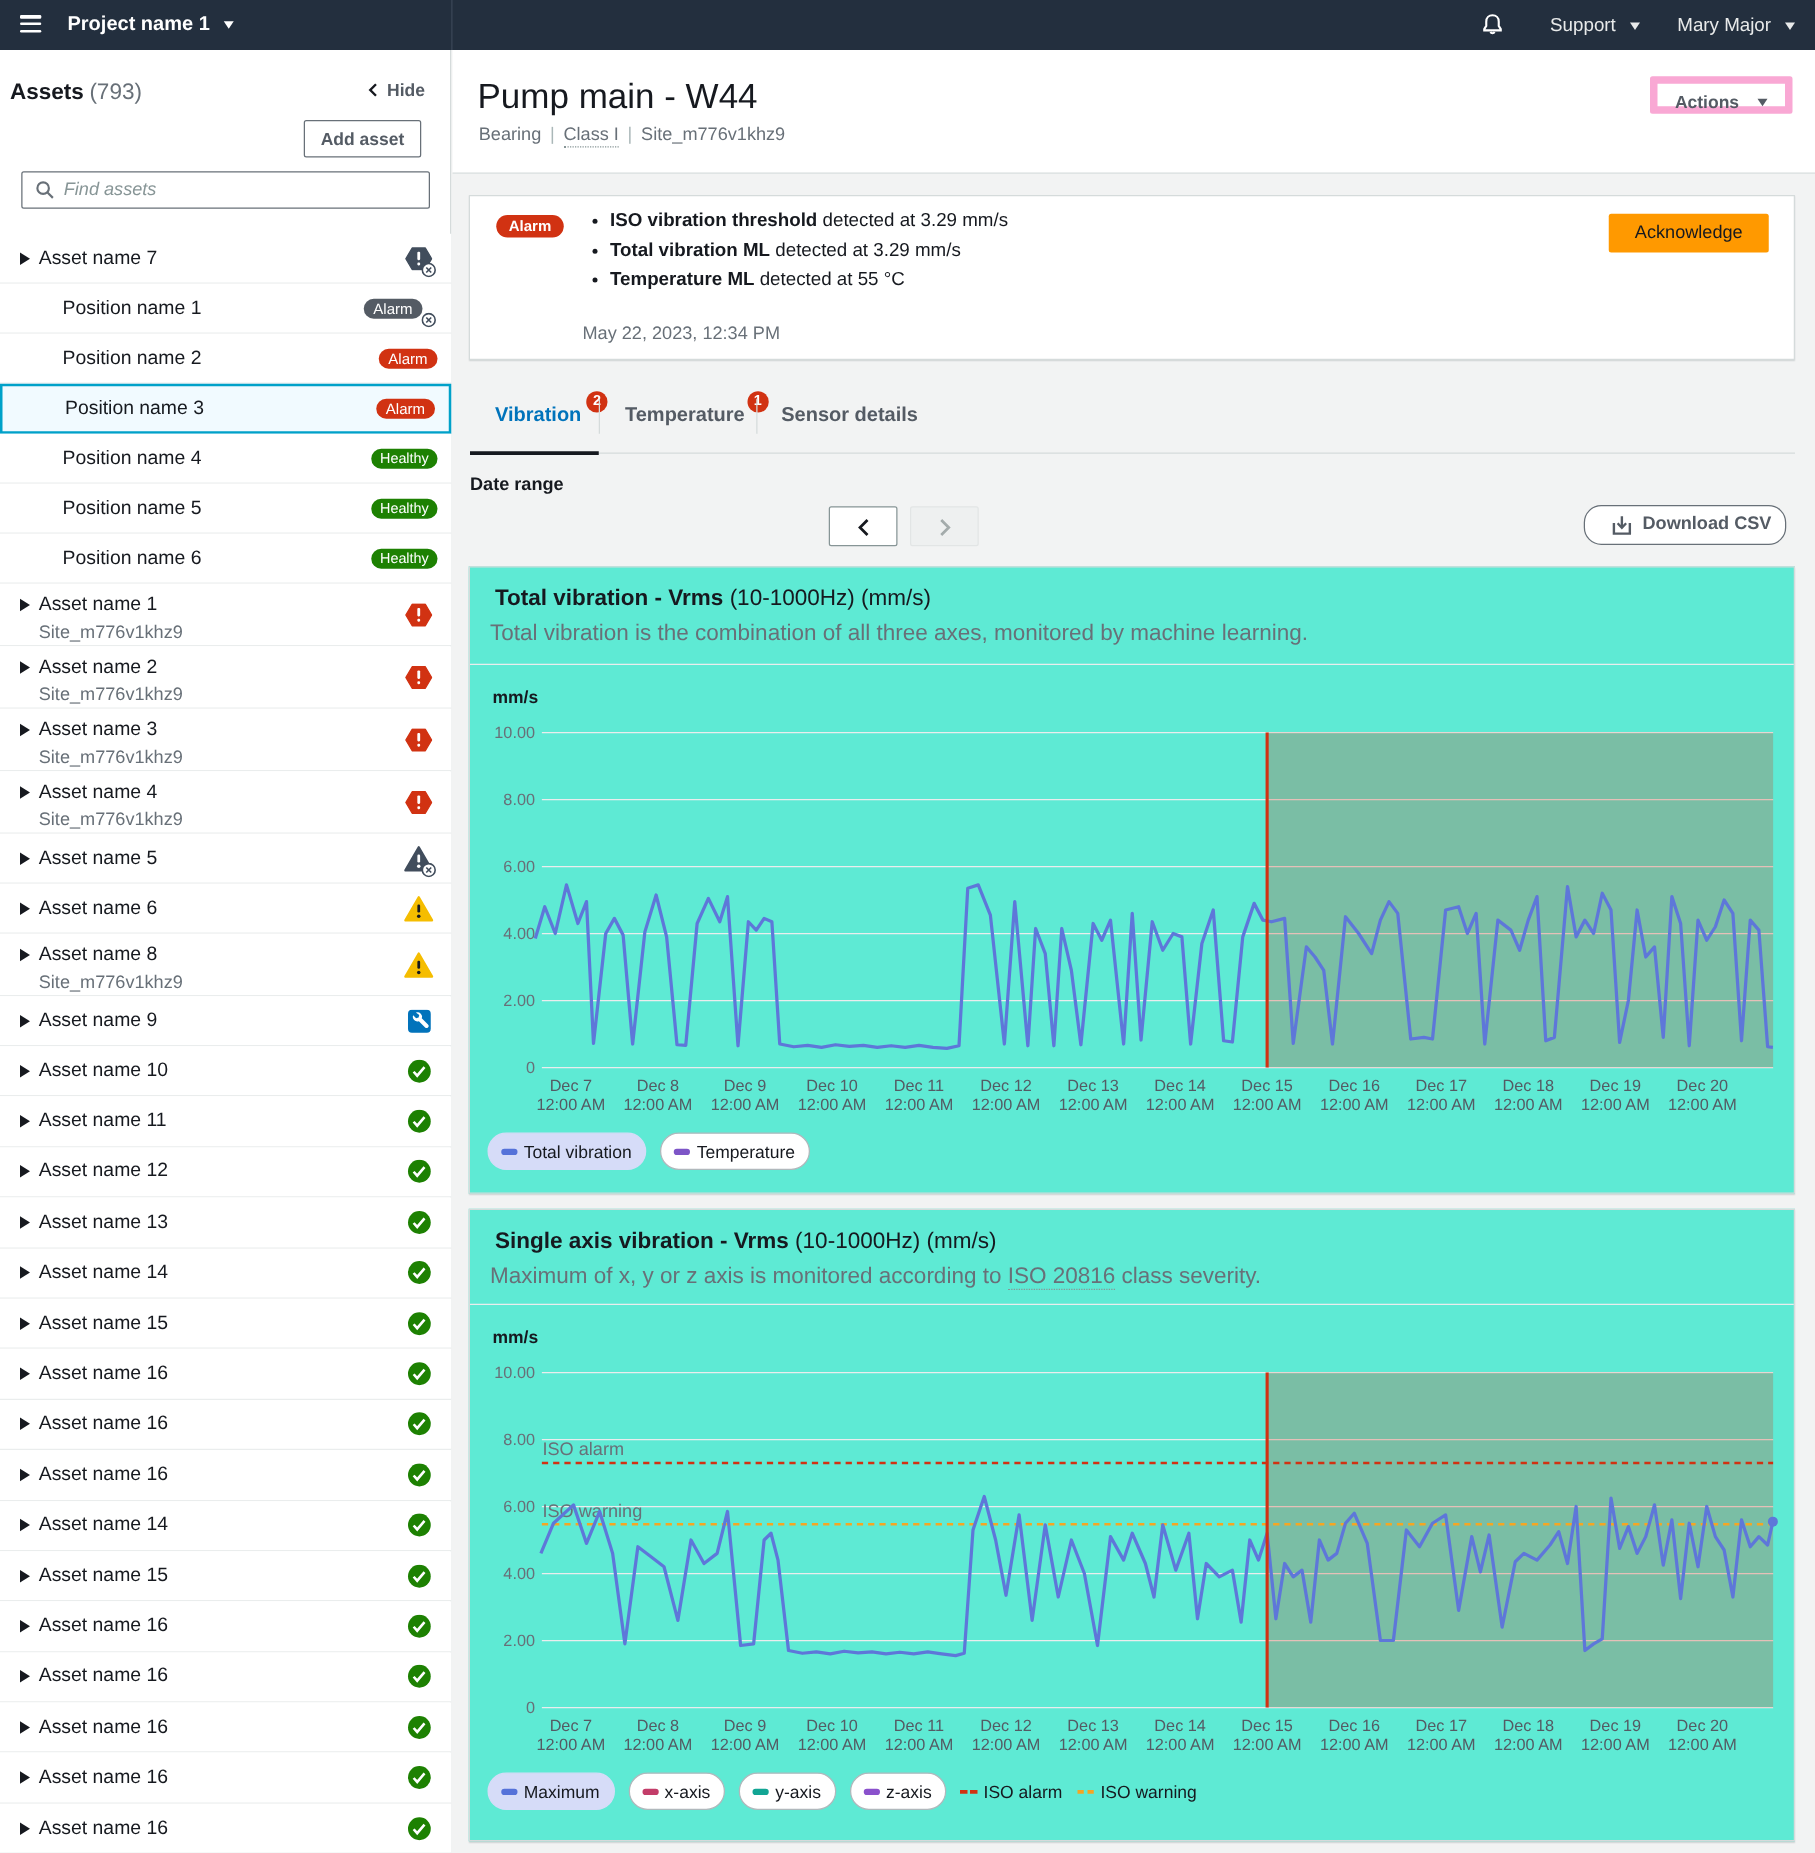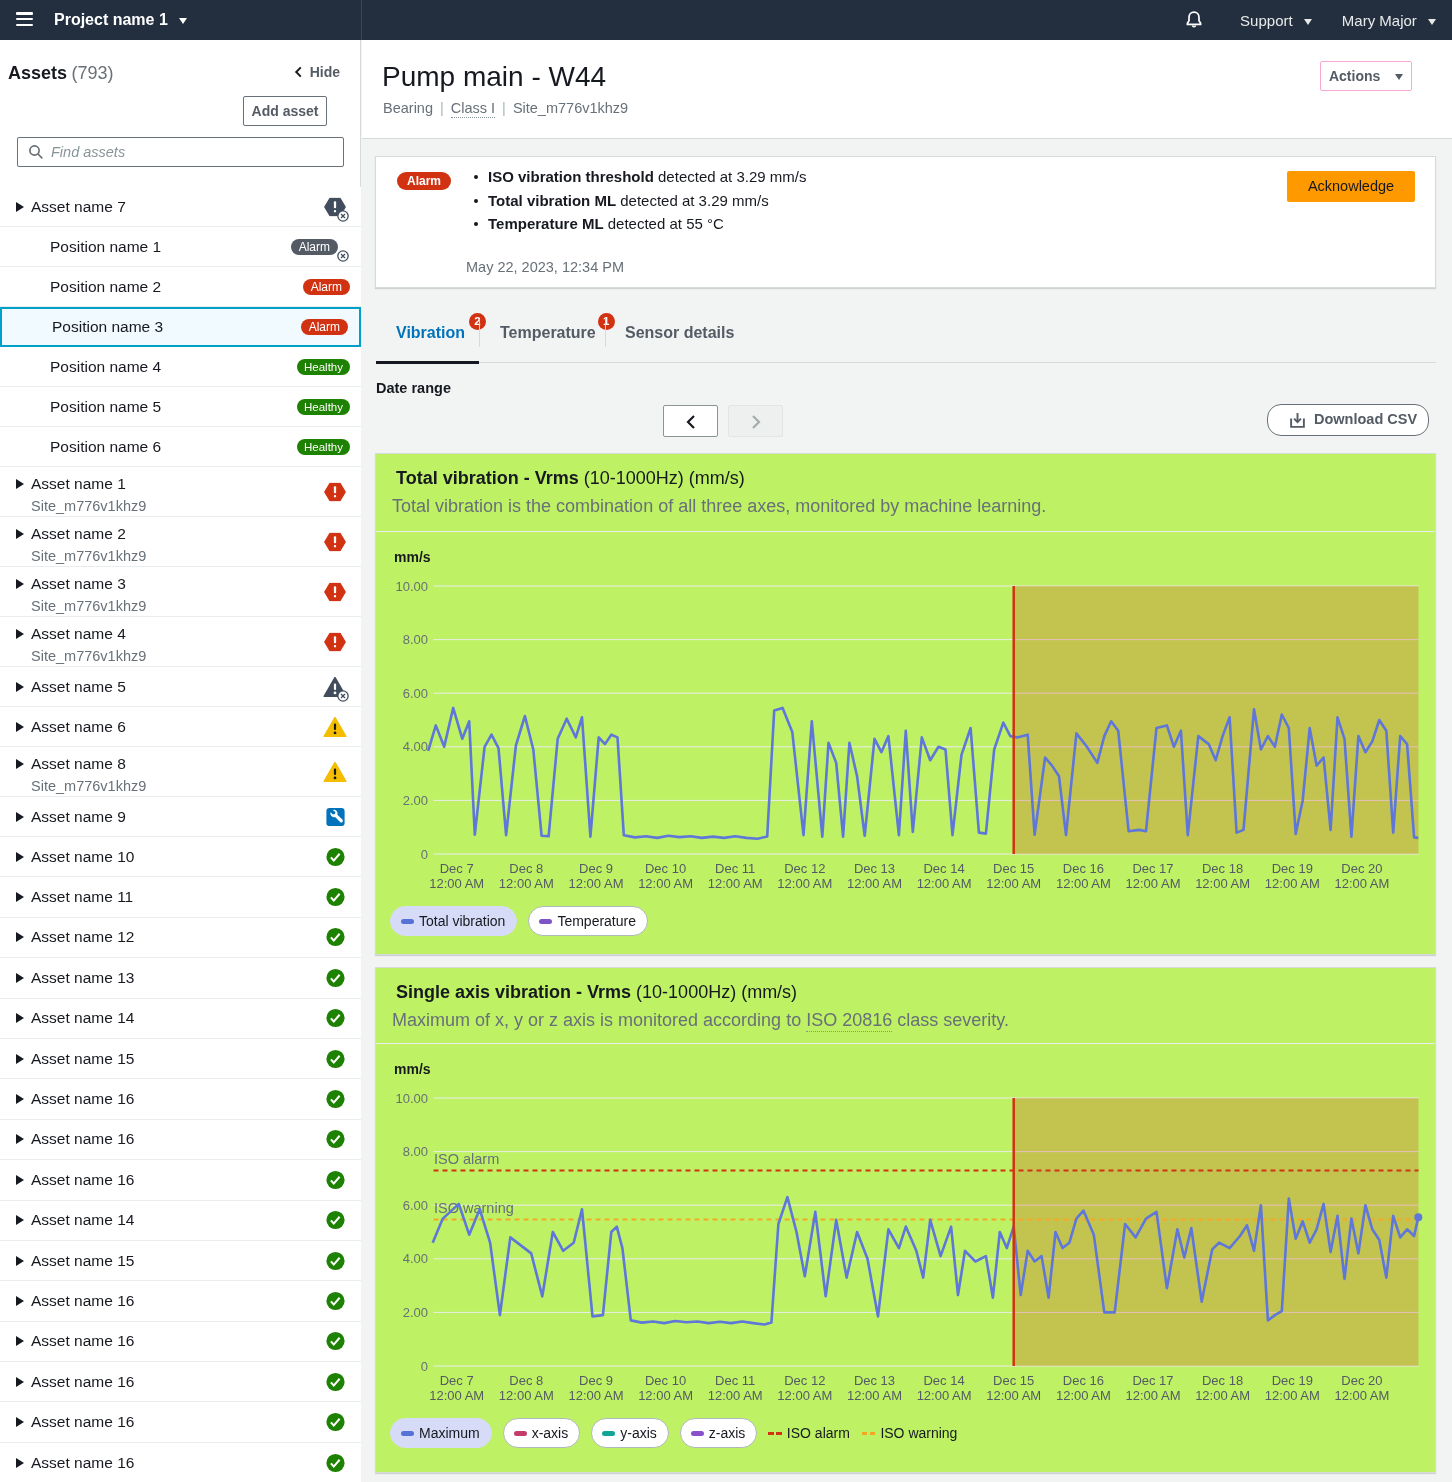--- a/index.html
+++ b/index.html
@@ -9,21 +9,21 @@
 .burger div{height:2.6px;background:#fff;border-radius:1px;margin-bottom:3.3px}
 .tb-title{position:absolute;left:54px;top:11px;color:#fff;font-weight:bold;font-size:16px}
 .tb-right{position:absolute;right:16px;top:0;height:40px;display:flex;align-items:center;color:#e8eaea;font-size:15px}
 .caret{display:inline-block;width:0;height:0;border-left:4.5px solid transparent;border-right:4.5px solid transparent;border-top:6px solid currentColor;margin-left:7px;vertical-align:1px}
 .caret.w{border-top-color:#fff}
 .sidebar{position:absolute;left:0;top:40px;width:361px;height:1442px;background:#fff;border-right:1px solid #d5dbdb;z-index:10}
 .sb-head{padding:23px 16px 0 8px}
 .sb-title{font-size:18px;font-weight:bold;display:inline}
 .sb-count{color:#687078;font-weight:normal;font-size:18px}
 .hide-link{position:absolute;right:20px;top:24px;color:#545b64;font-weight:bold;font-size:14px}
-.addasset{position:absolute;left:243px;top:56px;width:84px;height:30px;background:#fff;border:1px solid #687078;border-radius:2px;color:#545b64;font-weight:bold;font-size:14px;text-align:center;line-height:28px}
+.addasset{position:absolute;left:243px;top:56px;width:94px;height:30px;background:#fff;border:1px solid #687078;border-radius:2px;color:#545b64;font-weight:bold;font-size:14px;text-align:center;line-height:28px}
 .search{position:absolute;left:17px;top:97px;width:327px;height:30px;border:1px solid #687078;border-radius:2px;background:#fff}
 .search .ph{position:absolute;left:33px;top:6px;font-style:italic;color:#879596;font-size:14.5px}
 .tree{position:absolute;left:0;top:147px;width:361px}
 .trow{position:relative;width:361px;border-bottom:1px solid #eaeded;background:#fff}
 .trow.h40{height:40px}.trow.h50{height:50px}.trow.h41{height:40.4px}
 .tname{position:absolute;left:31px;top:50%;transform:translateY(-50%);font-size:15.5px;white-space:nowrap}
 .trow.h50 .tname{top:17px}
 .tsub{position:absolute;left:31px;top:31px;font-size:14.5px;color:#687078}
 .arr{position:absolute;left:16px;top:50%;margin-top:-5px;width:0;height:0;border-top:5px solid transparent;border-bottom:5px solid transparent;border-left:8px solid #16191f}
 .trow.h50 .arr{top:17px}
@@ -31,21 +31,21 @@
 .sel{background:#f1faff;border:2px solid #00a1c9;border-bottom:2px solid #00a1c9}
 .pill{position:absolute;right:11px;top:50%;transform:translateY(-50%);height:16px;border-radius:8px;color:#fff;font-size:12px;line-height:16px;padding:0 8px}
 .pill.red{background:#d13212}.pill.grey{background:#545b64;right:23px}.pill.green{background:#1d8102;font-size:11.5px;padding:0 7px}
 .ticon{position:absolute;right:14px;top:50%;transform:translateY(-50%);width:24px;height:24px}
 .main{position:absolute;left:362px;top:40px;width:1090px;height:1442px}
 .pagehead{position:absolute;left:0;top:0;width:1090px;height:99px;background:#fff;border-bottom:1px solid #d5dbdb}
 .ptitle{position:absolute;left:20px;top:21px;font-size:28px;color:#16191f;letter-spacing:0}
 .pcrumb{position:absolute;left:21px;top:60px;font-size:14.5px;color:#687078}
 .pcrumb .dot{border-bottom:1.5px dotted #879596;padding-bottom:1px}
 .pcrumb .sep{color:#aab7b8;padding:0 7px}
-.actions{position:absolute;left:958px;top:21px;width:92px;height:30px;background:#fff;border:1px solid #f9a8d4;border-radius:2px;color:#545b64;font-weight:bold;font-size:14px;text-align:center;line-height:28px}
+.actions{position:absolute;left:958px;top:21px;width:114px;height:30px;background:#fff;border:6px solid #f9a8d4;border-radius:2px;color:#545b64;font-weight:bold;font-size:14px;text-align:center;line-height:28px}
 .alarmcard{position:absolute;left:13px;top:116px;width:1061px;height:132px;background:#fff;border:1px solid #d5dbdb;box-shadow:0 1px 1px rgba(0,28,36,.15)}
 .alabel{position:absolute;left:21px;top:15px;height:18px;border-radius:9px;background:#d13212;color:#fff;font-size:12px;font-weight:bold;line-height:18px;padding:0 10px}
 .abullets{position:absolute;left:90px;top:11px;font-size:15px}
 .abullets li{list-style:none;margin-bottom:6.5px;position:relative;padding-left:22px}
 .abullets li:before{content:"";position:absolute;left:8px;top:7px;width:4px;height:4px;border-radius:2px;background:#16191f}
 .atime{position:absolute;left:90px;top:102px;font-size:14.5px;color:#687078}
 .ackbtn{position:absolute;right:20px;top:14px;width:128px;height:31px;background:#ff9900;border-radius:2px;color:#16191f;font-weight:normal;font-size:14.5px;text-align:center;line-height:31px}
 .tabs{position:absolute;left:14px;top:270px;width:1060px;height:53px}
 .tabs .rule{position:absolute;left:0;bottom:0;width:1060px;height:1px;background:#d5dbdb}
 .tab{position:absolute;top:14px;font-size:16px;font-weight:bold;color:#545b64}
@@ -54,21 +54,21 @@
 .tabline{position:absolute;left:0;bottom:-1px;height:3px;background:#16191f;width:103px}
 .tsep{position:absolute;top:9px;width:1px;height:28px;background:#d5dbdb}
 .dr-label{position:absolute;left:14px;top:340px;font-size:14.5px;font-weight:bold}
 .dr-select{position:absolute;left:14px;top:365px;width:272px;height:32px;background:#fff;border:1px solid #687078;border-radius:2px}
 .dr-select .txt{position:absolute;left:34px;top:7px;font-size:15px}
 .navbtn{position:absolute;top:365px;width:55px;height:32px;border-radius:2px;text-align:center}
 .navbtn.prev{left:301px;background:#fff;border:1px solid #879596}
 .navbtn.next{left:366px;background:#eef0f0;border:1px solid #e2e5e5}
 .dlbtn{position:absolute;left:905px;top:364px;width:162px;height:32px;background:#fff;border:1px solid #687078;border-radius:14px;color:#545b64;font-weight:bold;font-size:14.5px}
 .dlbtn span{position:absolute;left:46px;top:6px}
-.card{position:absolute;left:13px;width:1061px;background:#bef264;border:1px solid #d5dbdb;box-shadow:0 1px 1px rgba(0,28,36,.15)}
+.card{position:absolute;left:13px;width:1061px;background:#5eead4;border:1px solid #d5dbdb;box-shadow:0 1px 1px rgba(0,28,36,.15)}
 .card1{top:413px;height:502px}
 .card2{top:927px;height:506px}
 .chead{position:absolute;left:0;top:0;width:100%;border-bottom:1px solid #eaeded}
 .card1 .chead{height:78px}
 .card2 .chead{height:76px}
 .ctitle{position:absolute;left:20px;top:14px;font-size:18px;font-weight:bold}
 .ctitle .nrm{font-weight:normal}
 .csub{position:absolute;left:16px;top:42px;font-size:18px;color:#687078}
 .csub .dot{border-bottom:1.5px dotted #879596;padding-bottom:1px}
 .legend{position:absolute;left:14px;display:flex;align-items:center;font-size:14px}

